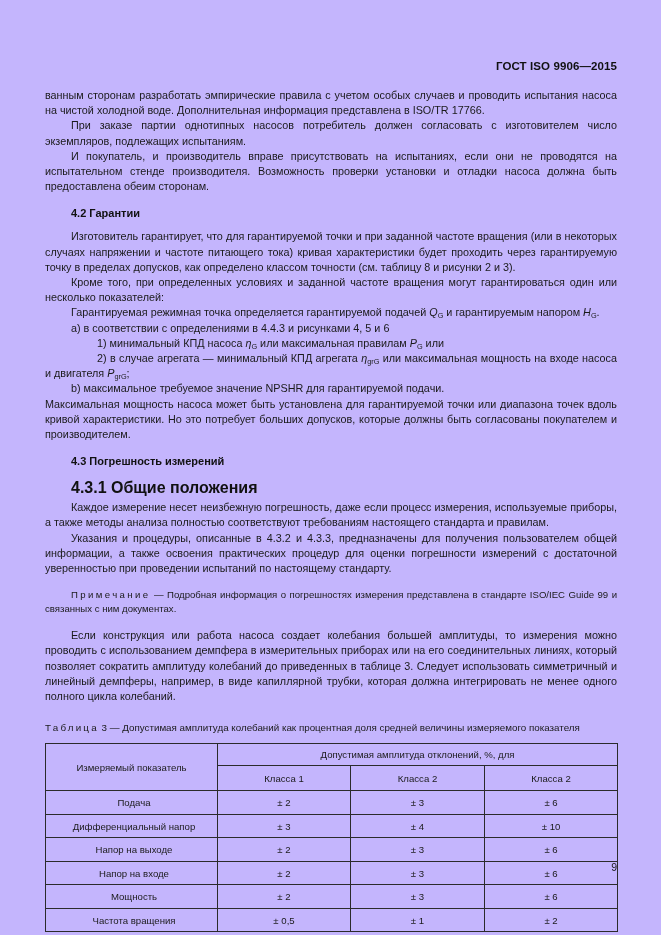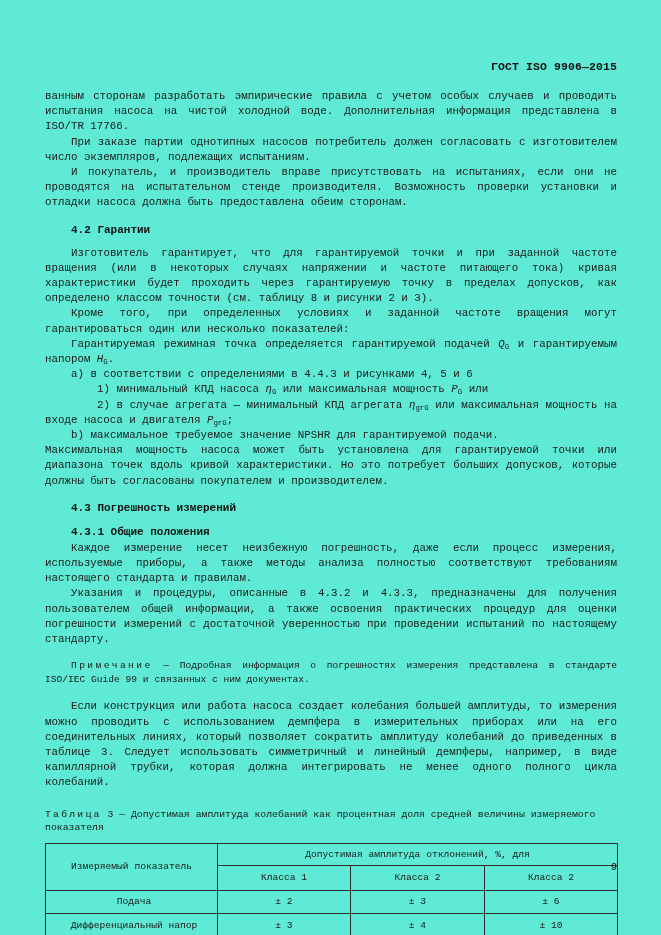--- a/index.html
+++ b/index.html
@@ -10,24 +10,23 @@
   }
   body {
     font-family: "Liberation Sans", sans-serif;
     color: #1a1a1a;
   }
   .page {
     position: relative;
     width: 661px;
     height: 935px;
     margin: 0 auto;
-    background: #5eead4;
+    background: #c4b5fd;
     overflow: hidden;
     box-sizing: border-box;
-    font-family: Liberation Mono, monospace;
   }
   .content {
     position: absolute;
     left: 45px;
     top: 0;
     width: 572px;
   }
 
   
   .page-header {
@@ -60,21 +59,21 @@
   h3.sec {
     margin: 13px 0 10px 0;
     font-size: 11px;
     font-weight: bold;
     text-indent: 26px;
     color: #111;
     text-align: left;
   }
   h4.subsec {
     margin: 12px 0 3px 0;
-    font-size: 11px;
+    font-size: 16px;
     font-weight: bold;
     text-indent: 26px;
     color: #111;
     text-align: left;
   }
 
   .lvl-a {
     text-indent: 26px;
   }
   .lvl-1 {
@@ -181,21 +180,21 @@
     <h3 class="sec">4.2 Гарантии</h3>
 
     <p class="body indent">Изготовитель гарантирует, что для гарантируемой точки и при заданной частоте вращения (или в некоторых случаях напряжении и частоте питающего тока) кривая характеристики будет проходить через гарантируемую точку в пределах допусков, как определено классом точности (см. таблицу 8 и рисунки 2 и 3).</p>
 
     <p class="body indent">Кроме того, при определенных условиях и заданной частоте вращения могут гарантироваться один или несколько показателей:</p>
 
     <p class="body indent"><span>Гарантируемая режимная точка определяется гарантируемой подачей </span><i class="var">Q</i><sub>G</sub><span> и гарантируемым напором </span><i class="var">H</i><sub>G</sub><span>.</span></p>
 
     <p class="body lvl-a">a) в соответствии с определениями в 4.4.3 и рисунками 4, 5 и 6</p>
 
-    <p class="body lvl-1"><span>1) минимальный КПД насоса </span><i class="var">η</i><sub>G</sub><span> или максимальная мощность </span><i class="var">P</i><sub>G</sub><span> или</span></p>
+    <p class="body lvl-1"><span>1) минимальный КПД насоса </span><i class="var">η</i><sub>G</sub><span> или максимальная правилам </span><i class="var">P</i><sub>G</sub><span> или</span></p>
 
     <p class="body lvl-1"><span>2) в случае агрегата — минимальный КПД агрегата </span><i class="var">η</i><sub>grG</sub><span> или максимальная мощность на входе насоса и двигателя </span><i class="var">P</i><sub>grG</sub><span>;</span></p>
 
     <p class="body lvl-a">b) максимальное требуемое значение NPSHR для гарантируемой подачи.</p>
 
     <p class="body nofirst">Максимальная мощность насоса может быть установлена для гарантируемой точки или диапазона точек вдоль кривой характеристики. Но это потребует больших допусков, которые должны быть согласованы покупателем и производителем.</p>
 
     <h3 class="sec">4.3 Погрешность измерений</h3>
 
     <h4 class="subsec">4.3.1 Общие положения</h4>

